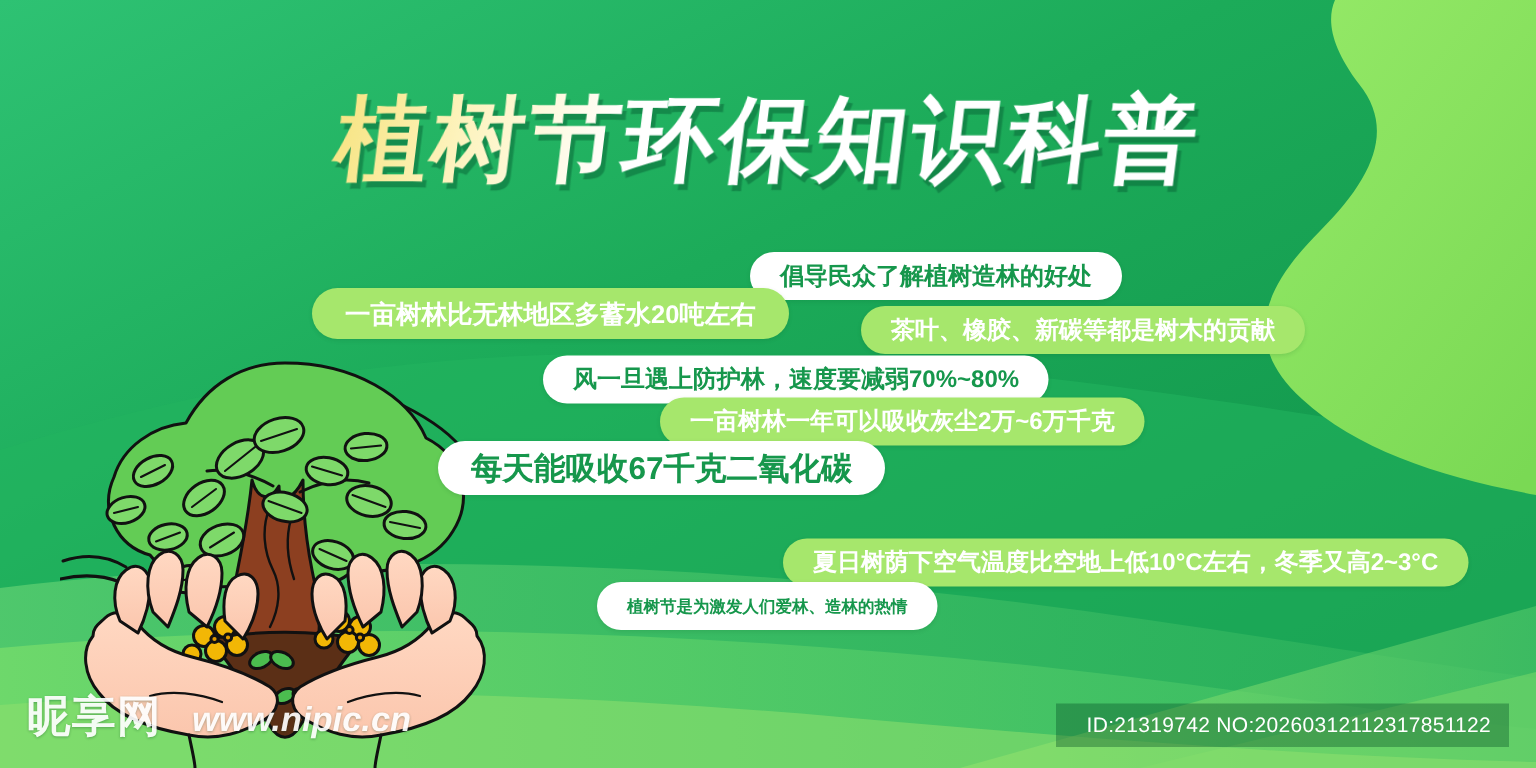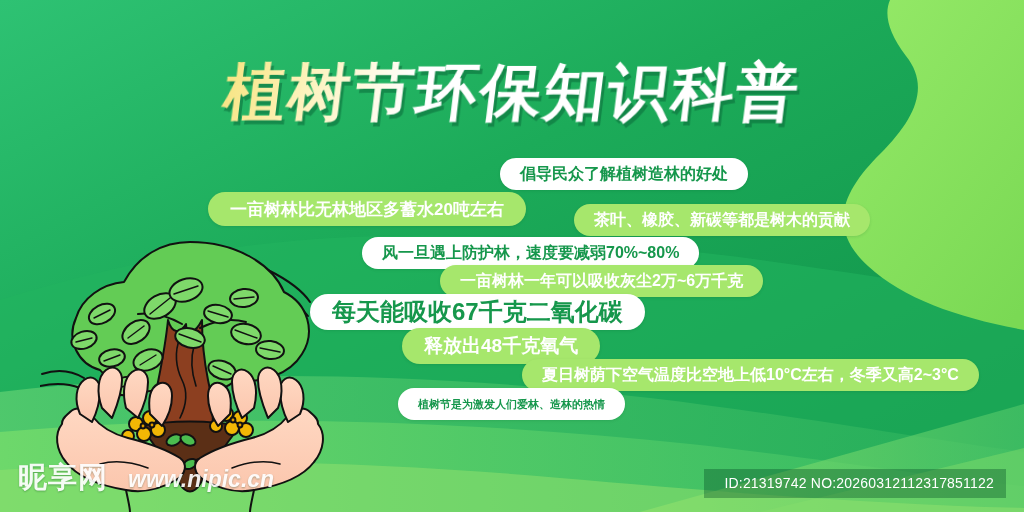--- a/index.html
+++ b/index.html
@@ -285,48 +285,45 @@
       </g>
       <path d="M240,236 C226,232 208,234 192,240" fill="none" stroke-width="1.5"></path>
       <path d="M214,262 C212,272 210,280 210,284" fill="none"></path>
     </g>
   </svg>
 
   <div class="title-wrap">
     <div class="title">植树节环保知识科普</div>
   </div>
 
-  <div class="pill white" style="left:500px; top:158px; height:32px; padding:0 20px; font-size:16px;">
+  <div class="pill white" style="left:500px; top:168px; height:32px; padding:0 20px; font-size:16px;">
     <span>倡导民众了解植树造林的好处</span>
   </div>
 
   <div class="pill green" style="left:208px; top:192px; height:34px; padding:0 22px; font-size:17px;">
     <span>一亩树林比无林地区多蓄水20吨左右</span>
   </div>
 
   <div class="pill green" style="left:574px; top:204px; height:32px; padding:0 20px; font-size:16px;">
     <span>茶叶、橡胶、新碳等都是树木的贡献</span>
   </div>
 
   <div class="pill white" style="left:362px; top:237px; height:32px; padding:0 20px; font-size:16px;">
     <span>风一旦遇上防护林，速度要减弱70%~80%</span>
   </div>
 
   <div class="pill green" style="left:440px; top:265px; height:32px; padding:0 20px; font-size:16px;">
     <span>一亩树林一年可以吸收灰尘2万~6万千克</span>
   </div>
 
-  <div class="pill white" style="left:310px; top:294px; height:36px; padding:0 22px; font-size:24px;">
+  <div class="pill white" style="left:292px; top:294px; height:36px; padding:0 22px; font-size:21px;">
     <span>每天能吸收67千克二氧化碳</span>
   </div>
 
 
-  <div class="pill green" style="left:402px; top:328px; height:36px; padding:0 22px; font-size:19px;">
-    <span>释放出48千克氧气</span>
-  </div>
 
   <div class="pill green" style="left:522px; top:359px; height:32px; padding:0 20px; font-size:16px;">
     <span>夏日树荫下空气温度比空地上低10°C左右，冬季又高2~3°C</span>
   </div>
 
   <div class="pill white" style="left:398px; top:388px; height:32px; padding:0 20px; font-size:11px;">
     <span>植树节是为激发人们爱林、造林的热情</span>
   </div>
 
   <div class="watermark">

